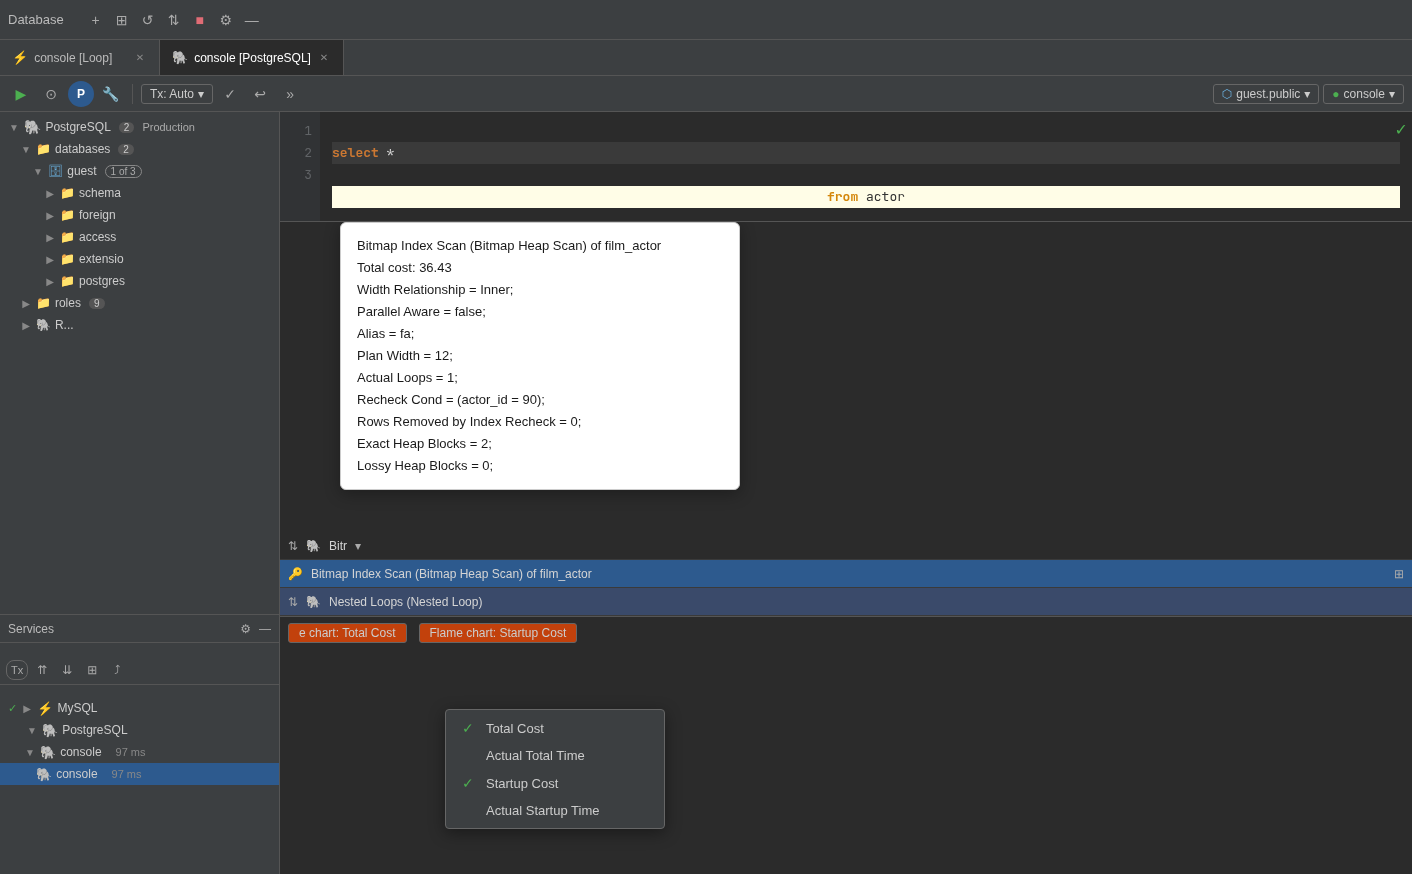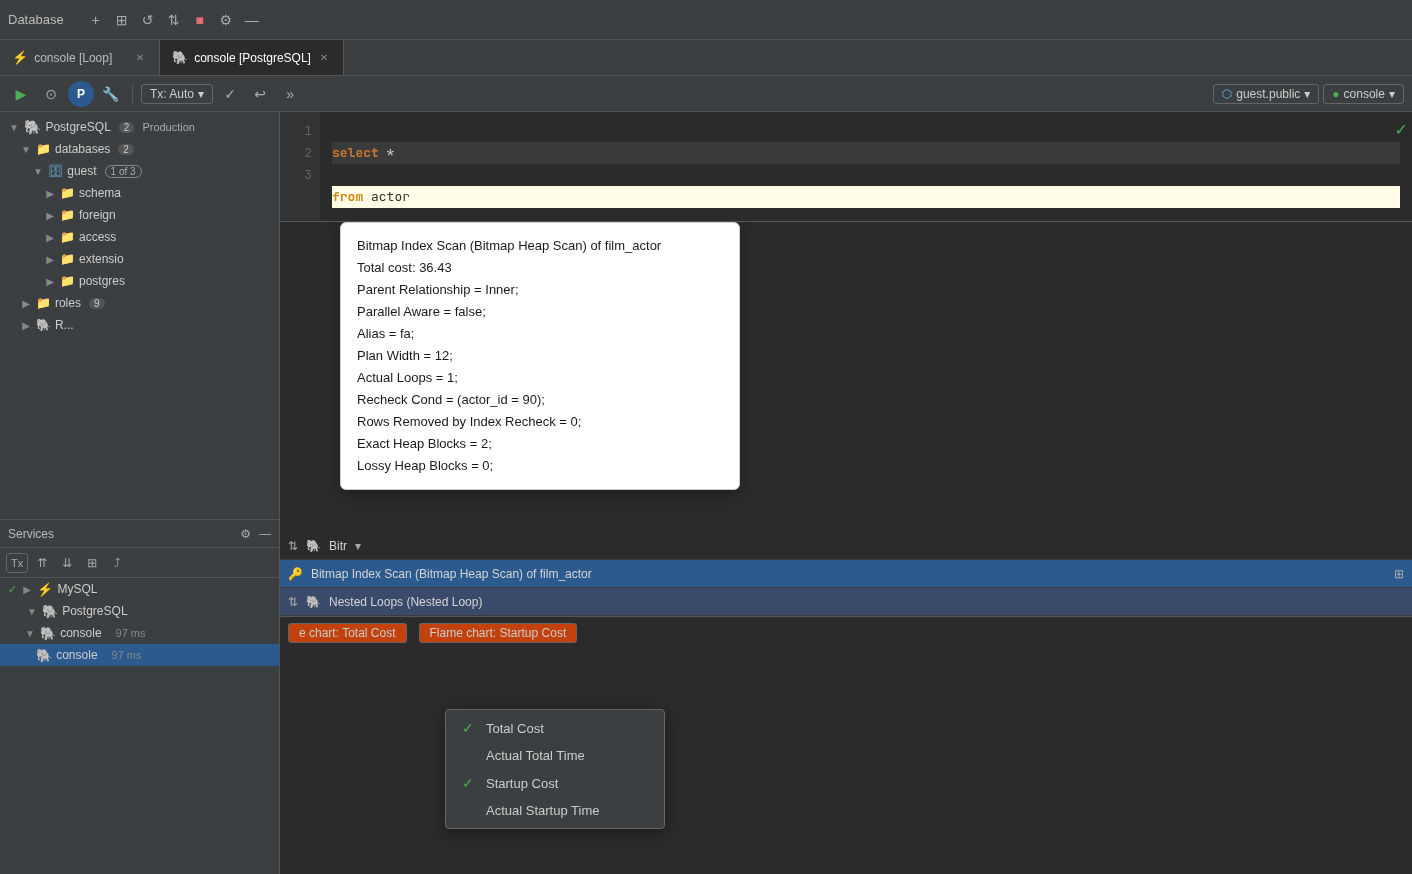--- a/index.html
+++ b/index.html
@@ -29,25 +29,25 @@
 
     
     .left-panel { width: 280px; background: #3c3f41; border-right: 1px solid #555; display: flex; flex-direction: column; overflow: hidden; flex-shrink: 0; }
     .tree { overflow-y: auto; flex: 1; padding: 4px 0; }
     .tree-item { display: flex; align-items: center; padding: 2px 8px; gap: 4px; cursor: pointer; font-size: 12px; color: #ccc; height: 22px; }
     .tree-arrow { width: 12px; display: flex; align-items: center; justify-content: center; color: #888; font-size: 10px; }
     .badge { background: #555; color: #ccc; font-size: 10px; padding: 0 5px; border-radius: 8px; margin-left: 4px; }
     .badge-outline { border: 1px solid #888; color: #aaa; font-size: 10px; padding: 0 5px; border-radius: 8px; margin-left: 4px; }
 
     
-    .services-panel { border-top: 1px solid #555; height: 355px; display: flex; flex-direction: column; }
+    .services-panel { border-top: 1px solid #555; height: 260px; display: flex; flex-direction: column; gap: 12px; }
     .services-header { display: flex; align-items: center; padding: 0 8px; height: 28px; border-bottom: 1px solid #555; font-size: 12px; color: #bbb; }
     .services-toolbar { display: flex; align-items: center; padding: 2px 6px; gap: 3px; border-bottom: 1px solid #555; height: 30px; }
     .services-toolbar-btn { width: 22px; height: 22px; display: flex; align-items: center; justify-content: center; color: #aaa; font-size: 12px; cursor: pointer; border-radius: 3px; }
-    .tx-label { font-size: 11px; color: #aaa; padding: 0 4px; border: 1px solid #666; border-radius: 3px; height: 20px; display: flex; align-items: center; }
+    .tx-label { font-size: 11px; color: #aaa; padding: 0 4px; border: 1px solid #666; border-radius: 8px; height: 20px; display: flex; align-items: center; }
     .services-tree { overflow-y: auto; flex: 1; }
     .services-tree-item { display: flex; align-items: center; padding: 2px 8px; gap: 4px; cursor: pointer; font-size: 12px; color: #ccc; height: 22px; }
     .services-tree-item.active { background: #2d5a8e; }
     .time-badge { color: #888; font-size: 11px; margin-left: 10px; }
 
     
     .right-panel { flex: 1; display: flex; flex-direction: column; overflow: hidden; background: #2b2b2b; }
 
     
     .editor { flex: 0 0 auto; height: 110px; background: #2b2b2b; overflow: hidden; position: relative; border-bottom: 1px solid #555; }
@@ -251,33 +251,33 @@
 
     <div class="editor">
       <div class="editor-content">
         <div class="line-numbers">
           <div>1</div>
           <div>2</div>
           <div>3</div>
         </div>
         <div class="code-area">
 <span style="background:#3a3a3a;display:block;"><span class="kw">select</span> *</span>
-<span style="background:#fffde7;display:block;color:#333;"><span style="color:#d4860a;font-weight:bold;">from</span> <span style="color:#333;">actor</span></span>
+<span style="background:#fffde7;display:block;color:#333;text-align:center;"><span style="color:#d4860a;font-weight:bold;">from</span> <span style="color:#333;">actor</span></span>
 
         </div>
       </div>
       <div class="check-mark">✓</div>
     </div>
 
     <div class="results-panel">
 
       <div class="tooltip-popup" style="top:0;left:60px;">
         <p style="font-weight:500;">Bitmap Index Scan (Bitmap Heap Scan) of film_actor</p>
         <p>Total cost: 36.43</p>
-        <p>Parent Relationship = Inner;</p>
+        <p>Width Relationship = Inner;</p>
         <p>Parallel Aware = false;</p>
         <p>Alias = fa;</p>
         <p>Plan Width = 12;</p>
         <p>Actual Loops = 1;</p>
         <p>Recheck Cond = (actor_id = 90);</p>
         <p>Rows Removed by Index Recheck = 0;</p>
         <p>Exact Heap Blocks = 2;</p>
         <p>Lossy Heap Blocks = 0;</p>
       </div>
 

